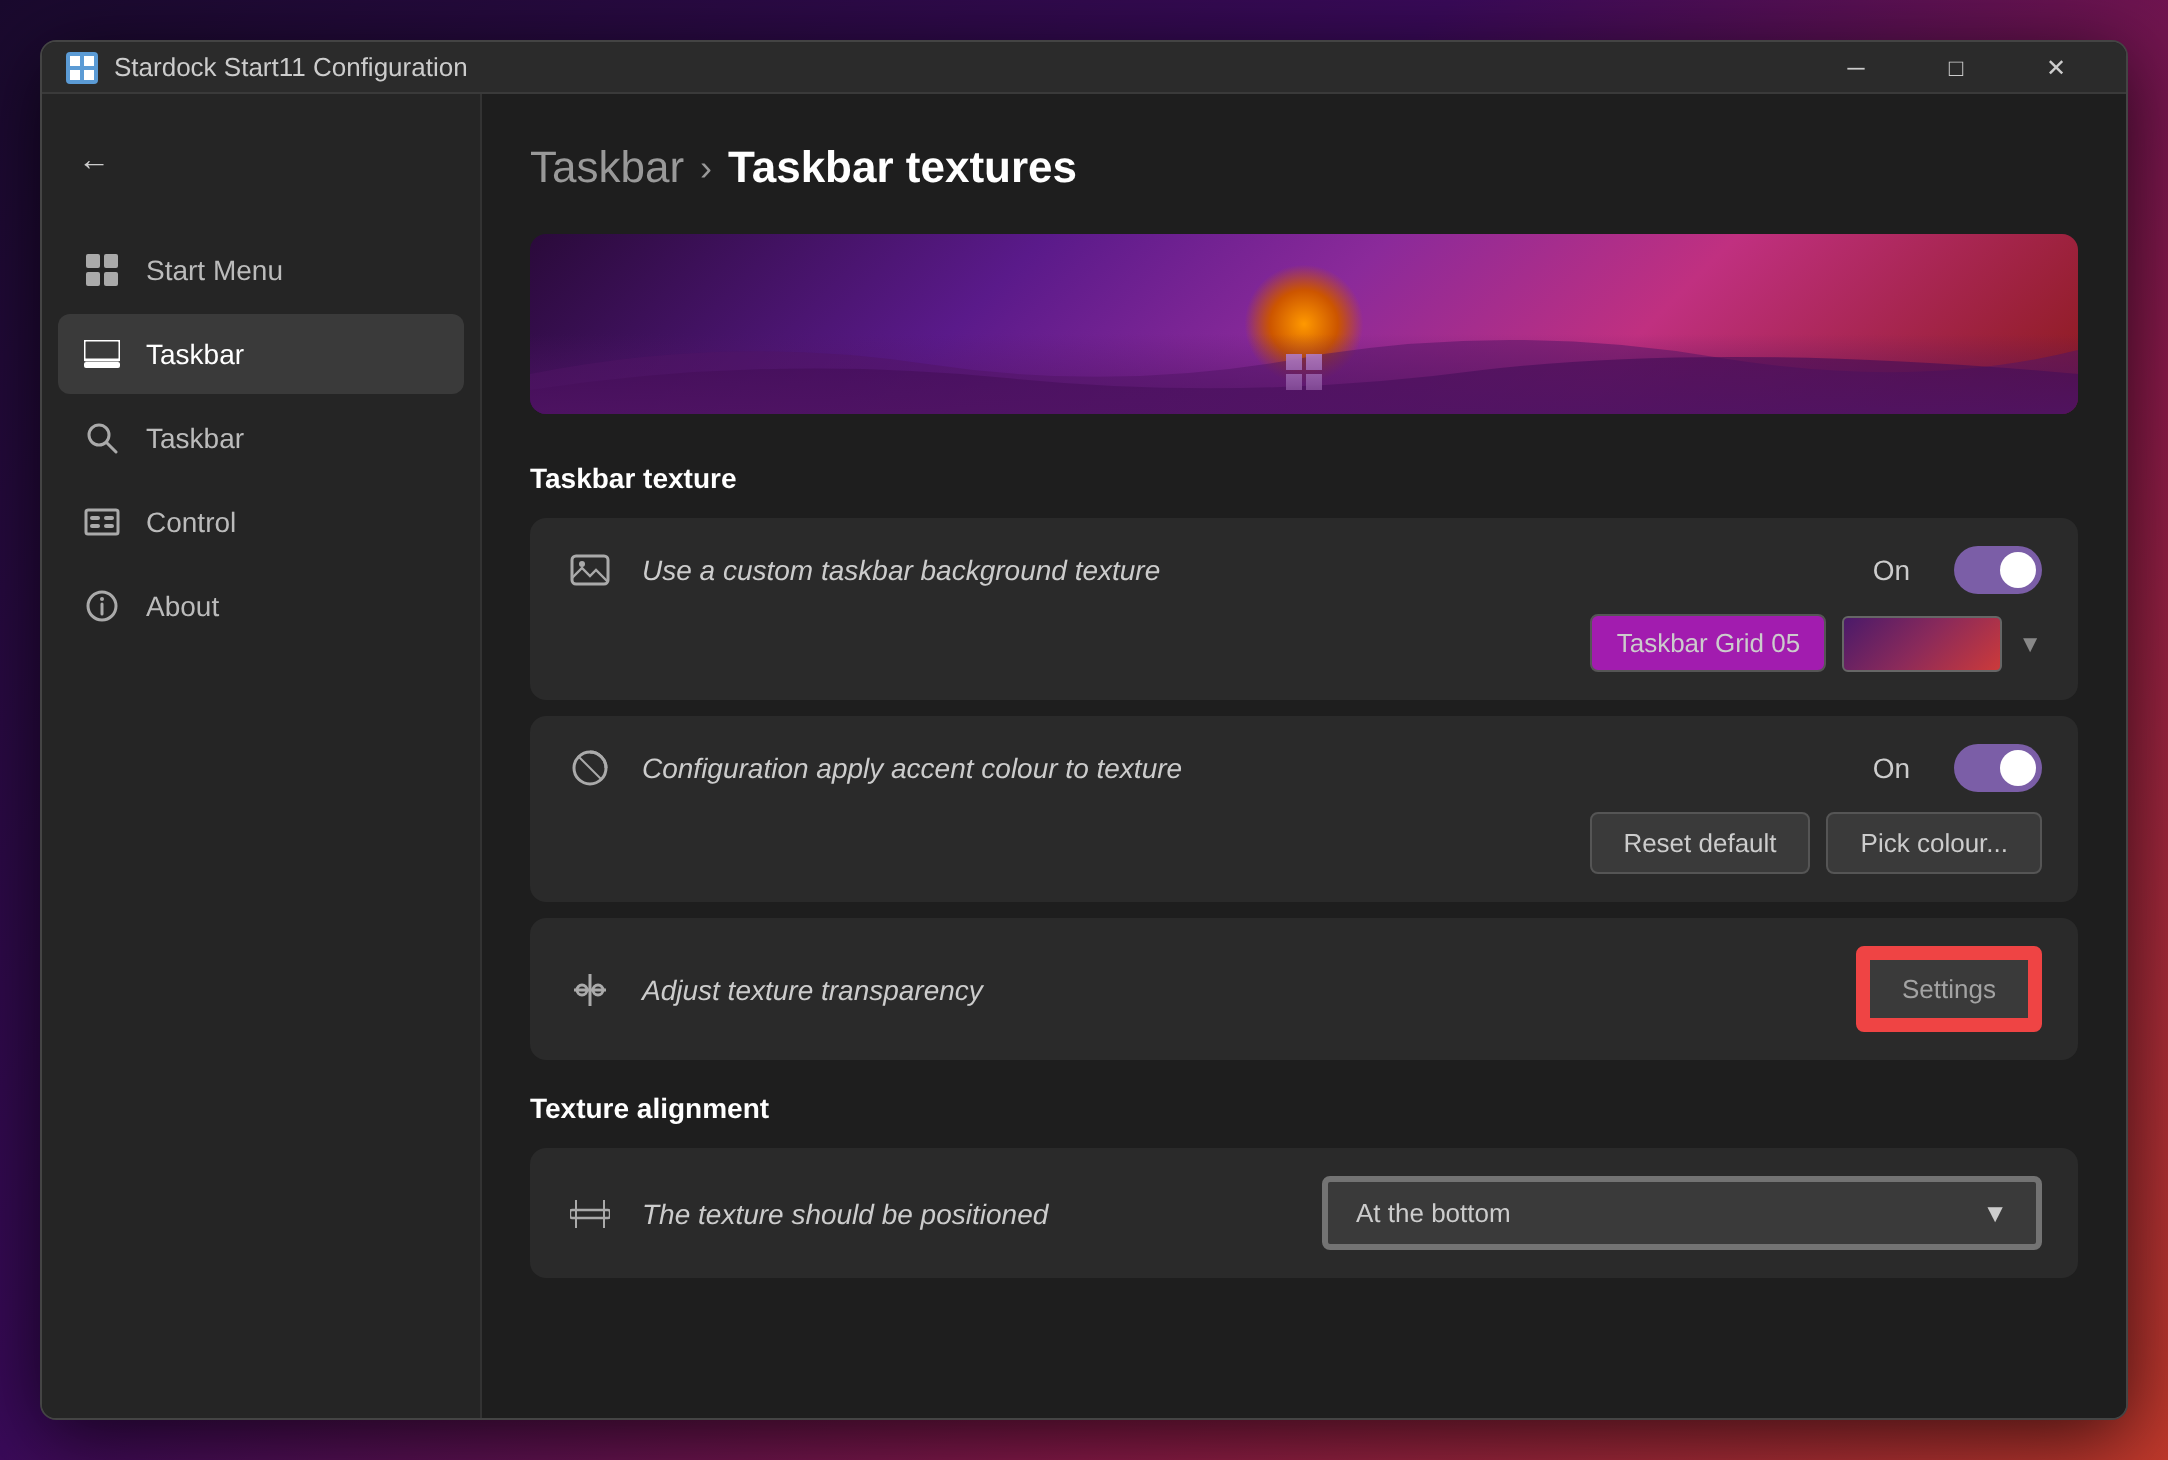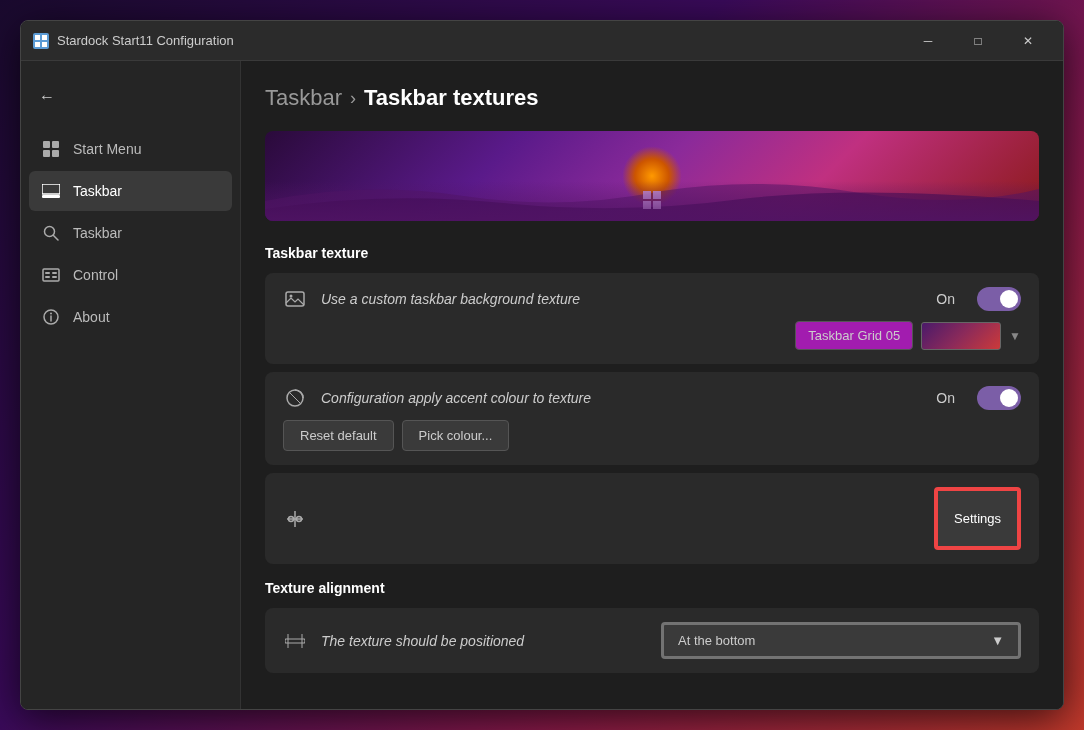--- a/index.html
+++ b/index.html
@@ -21,21 +21,21 @@
       border-radius: 8px;
       border: 1px solid #444;
       display: flex;
       flex-direction: column;
       overflow: hidden;
       box-shadow: 0 8px 40px rgba(0,0,0,0.7);
     }
 
     
     .titlebar {
-      height: 40px;
+      height: 26px;
       background: #2b2b2b;
       display: flex;
       align-items: center;
       padding: 0 12px;
       border-bottom: 1px solid #3a3a3a;
       flex-shrink: 0;
     }
 
     .titlebar-icon {
       width: 16px;
@@ -311,30 +311,31 @@
       border: 1px solid #555;
       border-radius: 4px;
       color: #ccc;
       padding: 7px 16px;
       font-size: 13px;
       cursor: pointer;
     }
 
     .button-row {
       display: flex;
+      justify-content: flex-end;
       gap: 8px;
       padding-top: 10px;
     }
 
     .settings-btn {
       background: #3a3a3a;
-      border: 4px solid #ef4444;
+      border: 7px solid #ef4444;
       border-radius: 4px;
-      color: #ffffff;
-      padding: 20px 16px;
+      color: #a3a3a3;
+      padding: 7px 16px;
       font-size: 13px;
       cursor: pointer;
       margin-left: auto;
     }
 
     
     .full-dropdown {
       background: #3a3a3a;
       border: 3px solid #737373;
       border-radius: 4px;
@@ -523,20 +524,21 @@
       <div class="setting-card">
         <div class="setting-row">
           <div class="setting-icon">
             <svg width="20" height="20" viewBox="0 0 20 20" fill="none">
               <line x1="2" y1="10" x2="18" y2="10" stroke="#aaa" stroke-width="1.5"></line>
               <line x1="10" y1="2" x2="10" y2="18" stroke="#aaa" stroke-width="1.5"></line>
               <circle cx="6" cy="10" r="2.5" stroke="#aaa" stroke-width="1.5" fill="none"></circle>
               <circle cx="14" cy="10" r="2.5" stroke="#aaa" stroke-width="1.5" fill="none"></circle>
             </svg>
           </div>
+          <span class="setting-label">Adjust texture transparency</span>
           <button class="settings-btn">Settings</button>
         </div>
       </div>
 
       <div class="section-title" style="margin-top:16px;">Texture alignment</div>
 
       <div class="setting-card">
         <div class="setting-row">
           <div class="setting-icon">
             <svg width="20" height="14" viewBox="0 0 20 14" fill="none">

